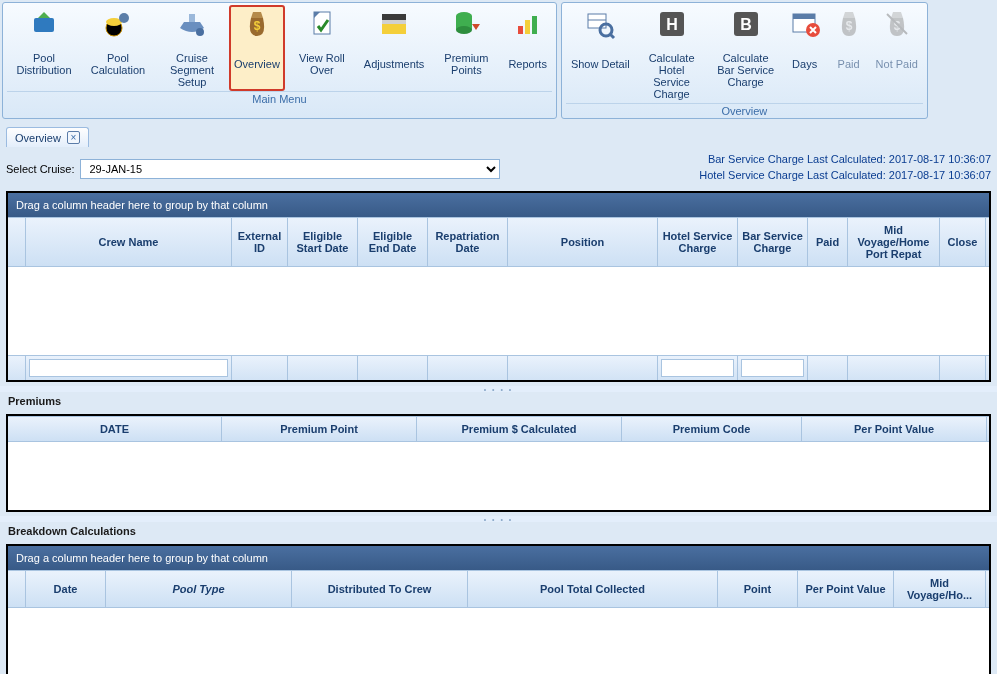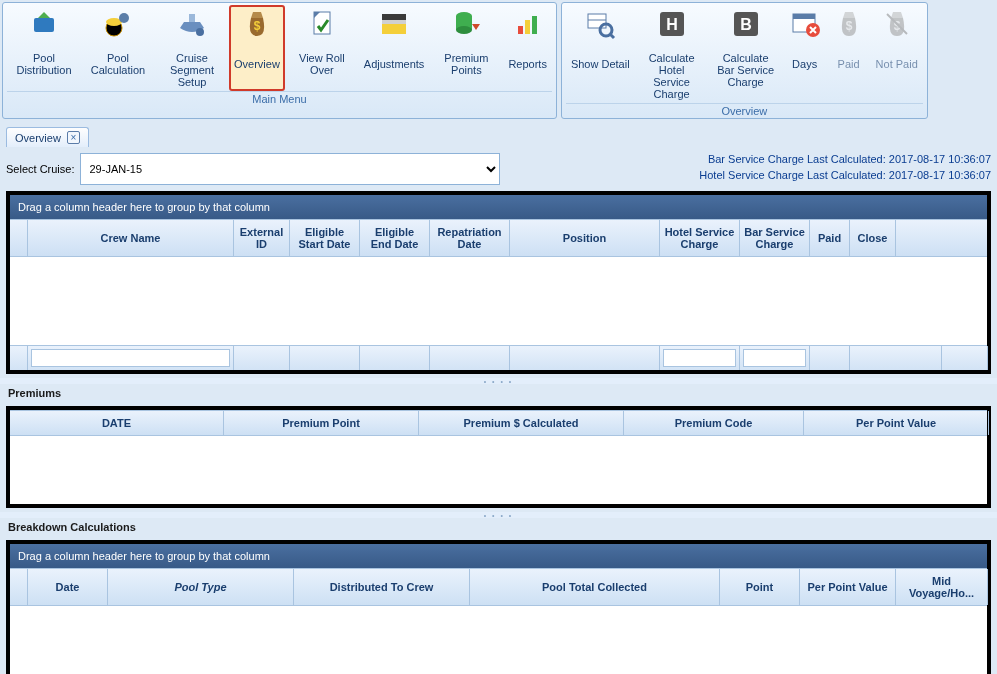--- a/index.html
+++ b/index.html
@@ -19,24 +19,24 @@
 
 .tabbar { padding: 6px 6px 0 6px; display: flex; }
 .tab { background: linear-gradient(#fefefe, #e3eefb); border: 1px solid #9bbbe0; border-bottom: none; border-radius: 3px 3px 0 0; padding: 3px 8px; display: flex; align-items: center; gap: 6px; color: #1a3e6e; }
 .tab-close { width: 13px; height: 13px; border: 1px solid #5a7ca8; border-radius: 2px; display: flex; align-items: center; justify-content: center; color: #3b6da8; font-size: 10px; line-height: 1; cursor: pointer; background: #f2f7fd; }
 
 
 .cruise-row { display: flex; align-items: center; justify-content: space-between; padding: 6px 6px 2px 6px; }
 .cruise-left { display: flex; align-items: center; gap: 6px; }
 .cruise-right { text-align: right; color: #0a3d91; font-size: 11px; }
 .cruise-right div { margin-bottom: 4px; }
-select.cruise-select { width: 420px; height: 32px; border: 1px solid #8db2d8; background: #fff; font-size: 11px; padding-left: 4px; }
-
-
-.panel { margin: 4px 6px; border: 4px solid #000000; background: #fff; }
+select.cruise-select { width: 420px; height: 20px; border: 1px solid #8db2d8; background: #fff; font-size: 11px; padding-left: 4px; }
+
+
+.panel { margin: 4px 6px; border: 2px solid #000000; background: #fff; }
 .panel-title { font-weight: bold; padding: 3px 2px; color: #1a1a1a; }
 .group-bar { background: linear-gradient(#4a6fa0, #385a87); color: #fff; padding: 6px 8px; font-size: 11px; }
 .grid-head { display: flex; background: linear-gradient(#eaf2fc, #cde0f4); border-top: 1px solid #a9c4e0; border-bottom: 1px solid #a9c4e0; }
 .grid-head .col, .filter-row .col { border-right: 1px solid #a9c4e0; padding: 6px 4px; color: #1a3e6e; font-weight: bold; text-align: center; display: flex; align-items: center; justify-content: center; line-height: 12px; }
 .grid-body { height: 78px; background: #fff; }
 .grid-body-tall { height: 88px; }
 .filter-row { display: flex; background: linear-gradient(#eaf2fc, #d2e3f5); border-top: 1px solid #a9c4e0; }
 .filter-row .col { padding: 3px; }
 .filter-row input { width: 100%; height: 18px; border: 1px solid #a9c4e0; background: #fff; font-size: 11px; padding: 0 3px; }
 .splitter { height: 6px; background: #e3eefb; display:flex; align-items:center; justify-content:center; color:#8aa8c8; font-size:7px; letter-spacing:2px; }
@@ -227,20 +227,21 @@
       <div class="col" style="width: 18px; flex-shrink: 0;"></div>
       <div class="col" style="width: 206px; flex-shrink: 0;">Crew Name</div>
       <div class="col" style="width: 56px; flex-shrink: 0;">External ID</div>
       <div class="col" style="width: 70px; flex-shrink: 0;">Eligible Start Date</div>
       <div class="col" style="width: 70px; flex-shrink: 0;">Eligible End Date</div>
       <div class="col" style="width: 80px; flex-shrink: 0;">Repatriation Date</div>
       <div class="col" style="width: 150px; flex-shrink: 0;">Position</div>
       <div class="col" style="width: 80px; flex-shrink: 0;">Hotel Service Charge</div>
       <div class="col" style="width: 70px; flex-shrink: 0;">Bar Service Charge</div>
       <div class="col" style="width: 40px; flex-shrink: 0;">Paid</div>
+      <div class="col" style="width: 92px; flex-shrink: 0;">Mid Voyage/Home Port Repat</div>
       <div class="col" style="width: 46px; flex-shrink: 0;">Close</div>
     </div>
   <div class="grid-body grid-body-tall"></div>
   <div class="filter-row" id="grid1-filter">
       <div class="col" style="width: 18px; flex-shrink: 0;"></div>
       <div class="col" style="width: 206px; flex-shrink: 0;">
         <input style="">
       </div>
       <div class="col" style="width: 56px; flex-shrink: 0;"></div>
       <div class="col" style="width: 70px; flex-shrink: 0;"></div>

